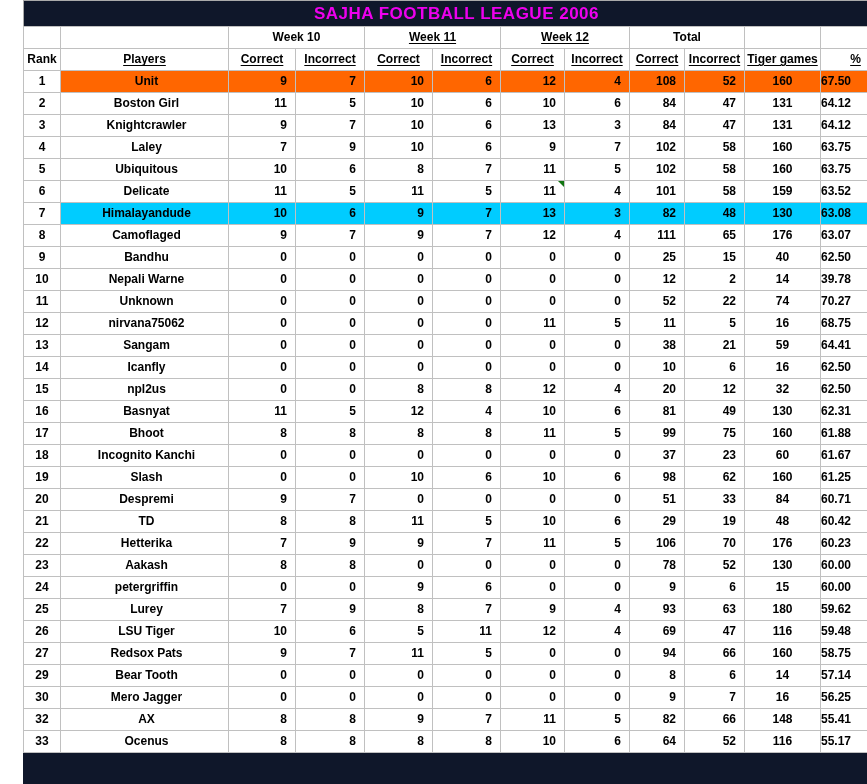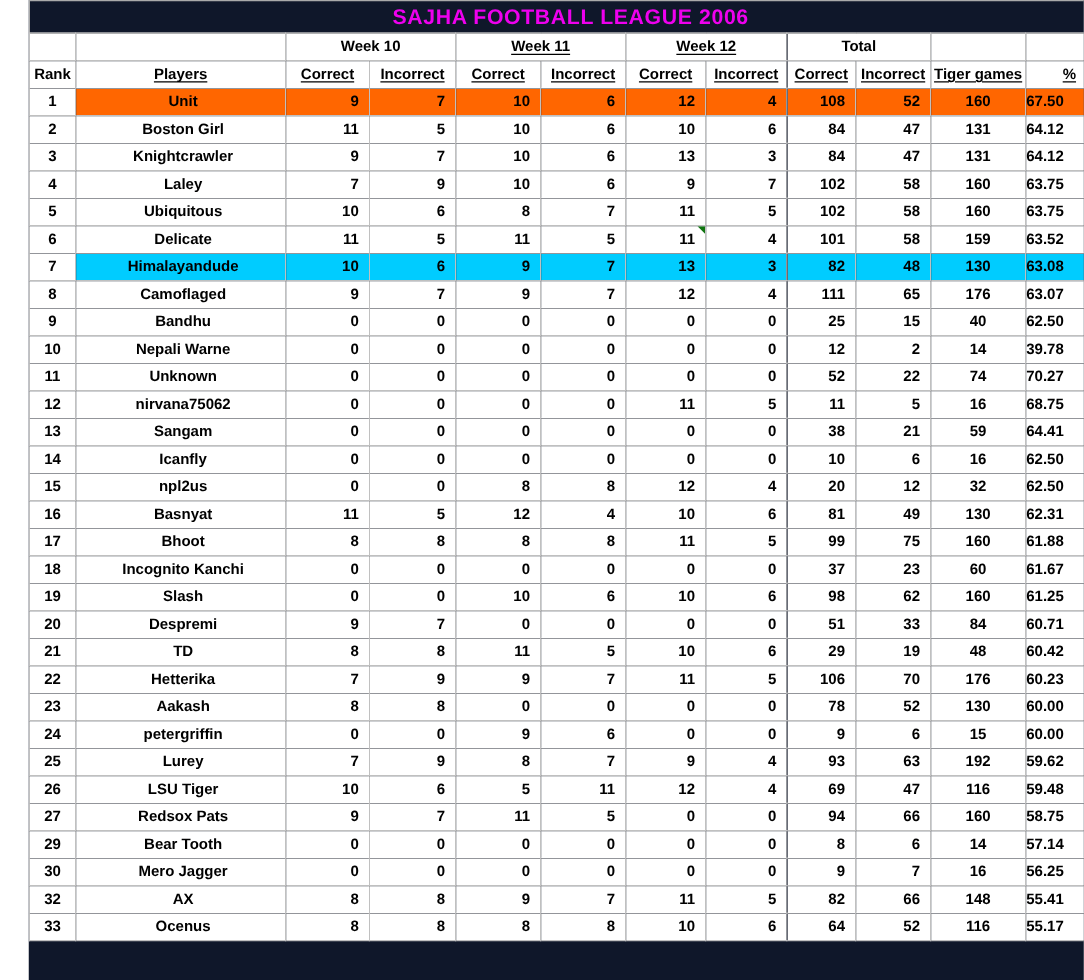--- a/index.html
+++ b/index.html
@@ -430,21 +430,21 @@
           <td class="ctr rankcell">25</td>
           <td class="player">Lurey</td>
           <td class="num">7</td>
           <td class="num">9</td>
           <td class="num">8</td>
           <td class="num">7</td>
           <td class="num">9</td>
           <td class="num">4</td>
           <td class="num">93</td>
           <td class="num">63</td>
-          <td class="ctr">192</td>
+          <td class="ctr">180</td>
           <td class="pctcell">59.62</td>
         </tr>
         <tr>
           <td class="ctr rankcell">26</td>
           <td class="player">LSU Tiger</td>
           <td class="num">10</td>
           <td class="num">6</td>
           <td class="num">5</td>
           <td class="num">11</td>
           <td class="num">12</td>

